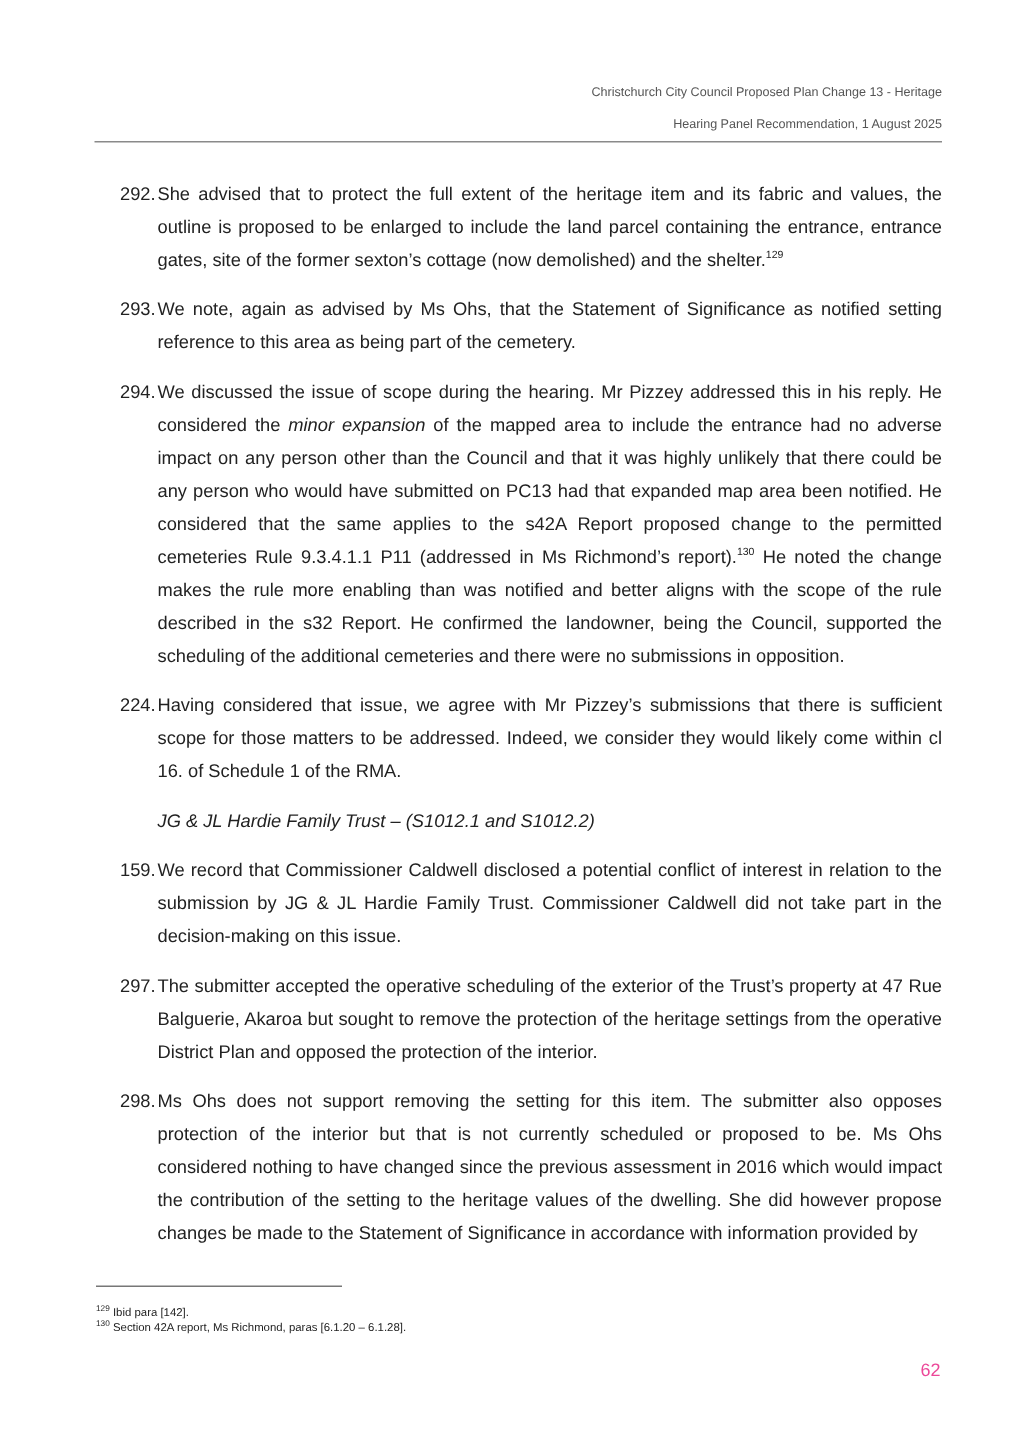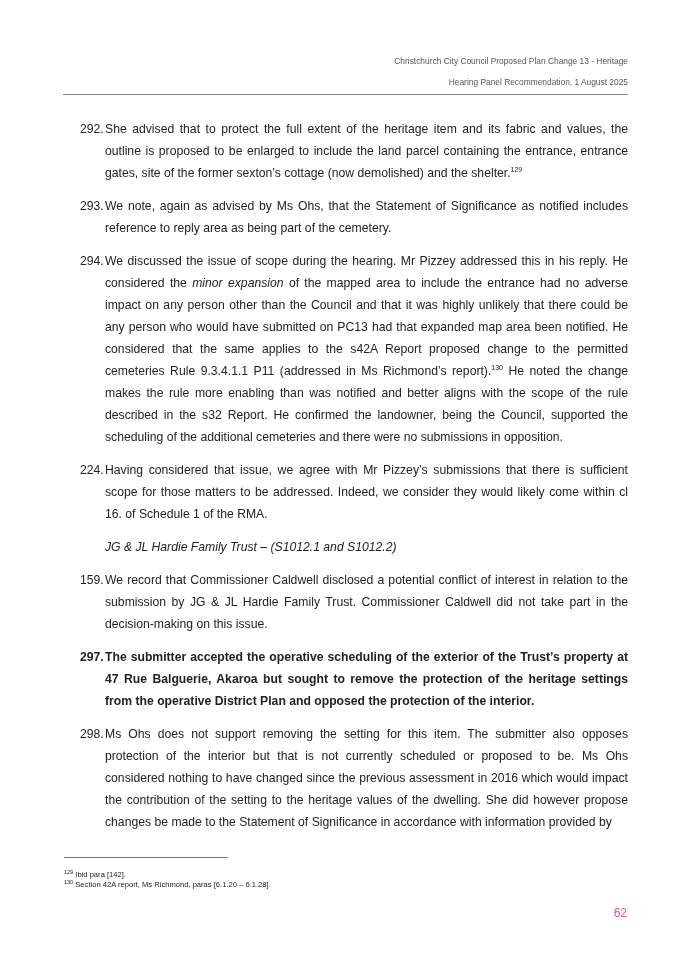--- a/index.html
+++ b/index.html
@@ -27,41 +27,41 @@
 <div class="header header-line2">Hearing Panel Recommendation, 1 August 2025</div>
 <div class="header-rule"></div>
 
 <div class="para" style="top:118px;">
   <span class="num">292.</span>
   <div class="body"><span>She advised that to protect the full extent of the heritage item and its fabric and values, the outline is proposed to be enlarged to include the land parcel containing the entrance, entrance gates, site of the former sexton’s cottage (now demolished) and the shelter.</span><sup>129</sup></div>
 </div>
 
 <div class="para" style="top:195px;">
   <span class="num">293.</span>
-  <div class="body"><span>We note, again as advised by Ms Ohs, that the Statement of Significance as notified includes reference to reply area as being part of the cemetery.</span></div>
+  <div class="body"><span>We note, again as advised by Ms Ohs, that the Statement of Significance as notified setting reference to this area as being part of the cemetery.</span></div>
 </div>
 
 <div class="para" style="top:250px;">
   <span class="num">294.</span>
   <div class="body"><span>We discussed the issue of scope during the hearing.  Mr Pizzey addressed this in his reply.  He considered the </span><em>minor expansion</em><span> of the mapped area to include the entrance had no adverse impact on any person other than the Council and that it was highly unlikely that there could be any person who would have submitted on PC13 had that expanded map area been notified.  He considered that the same applies to the s42A Report proposed change to the permitted cemeteries Rule 9.3.4.1.1 P11 (addressed in Ms Richmond’s report).</span><sup>130</sup><span>  He noted the change makes the rule more enabling than was notified and better aligns with the scope of the rule described in the s32 Report.  He confirmed the landowner, being the Council, supported the scheduling of the additional cemeteries and there were no submissions in opposition.</span></div>
 </div>
 
 <div class="para" style="top:459px;">
   <span class="num">224.</span>
   <div class="body"><span>Having considered that issue, we agree with Mr Pizzey’s submissions that there is sufficient scope for those matters to be addressed.  Indeed, we consider they would likely come within cl 16. of Schedule 1 of the RMA.</span></div>
 </div>
 
 <div class="subheading" style="top:536px;">JG &amp; JL Hardie Family Trust – (S1012.1 and S1012.2)</div>
 
 <div class="para" style="top:569px;">
   <span class="num">159.</span>
   <div class="body"><span>We record that Commissioner Caldwell disclosed a potential conflict of interest in relation to the submission by JG &amp; JL Hardie Family Trust.  Commissioner Caldwell did not take part in the decision-making on this issue.</span></div>
 </div>
 
-<div class="para" style="top:646px;font-weight:bold;">
+<div class="para" style="top:646px;">
   <span class="num">297.</span>
   <div class="body"><span>The submitter accepted the operative scheduling of the exterior of the Trust’s property at 47 Rue Balguerie, Akaroa but sought to remove the protection of the heritage settings from the operative District Plan and opposed the protection of the interior.</span></div>
 </div>
 
 <div class="para" style="top:723px;">
   <span class="num">298.</span>
   <div class="body"><span>Ms Ohs does not support removing the setting for this item.  The submitter also opposes protection of the interior but that is not currently scheduled or proposed to be.  Ms Ohs considered nothing to have changed since the previous assessment in 2016 which would impact the contribution of the setting to the heritage values of the dwelling.  She did however propose changes be made to the Statement of Significance in accordance with information provided by</span></div>
 </div>
 
 <div class="fn-rule"></div>

